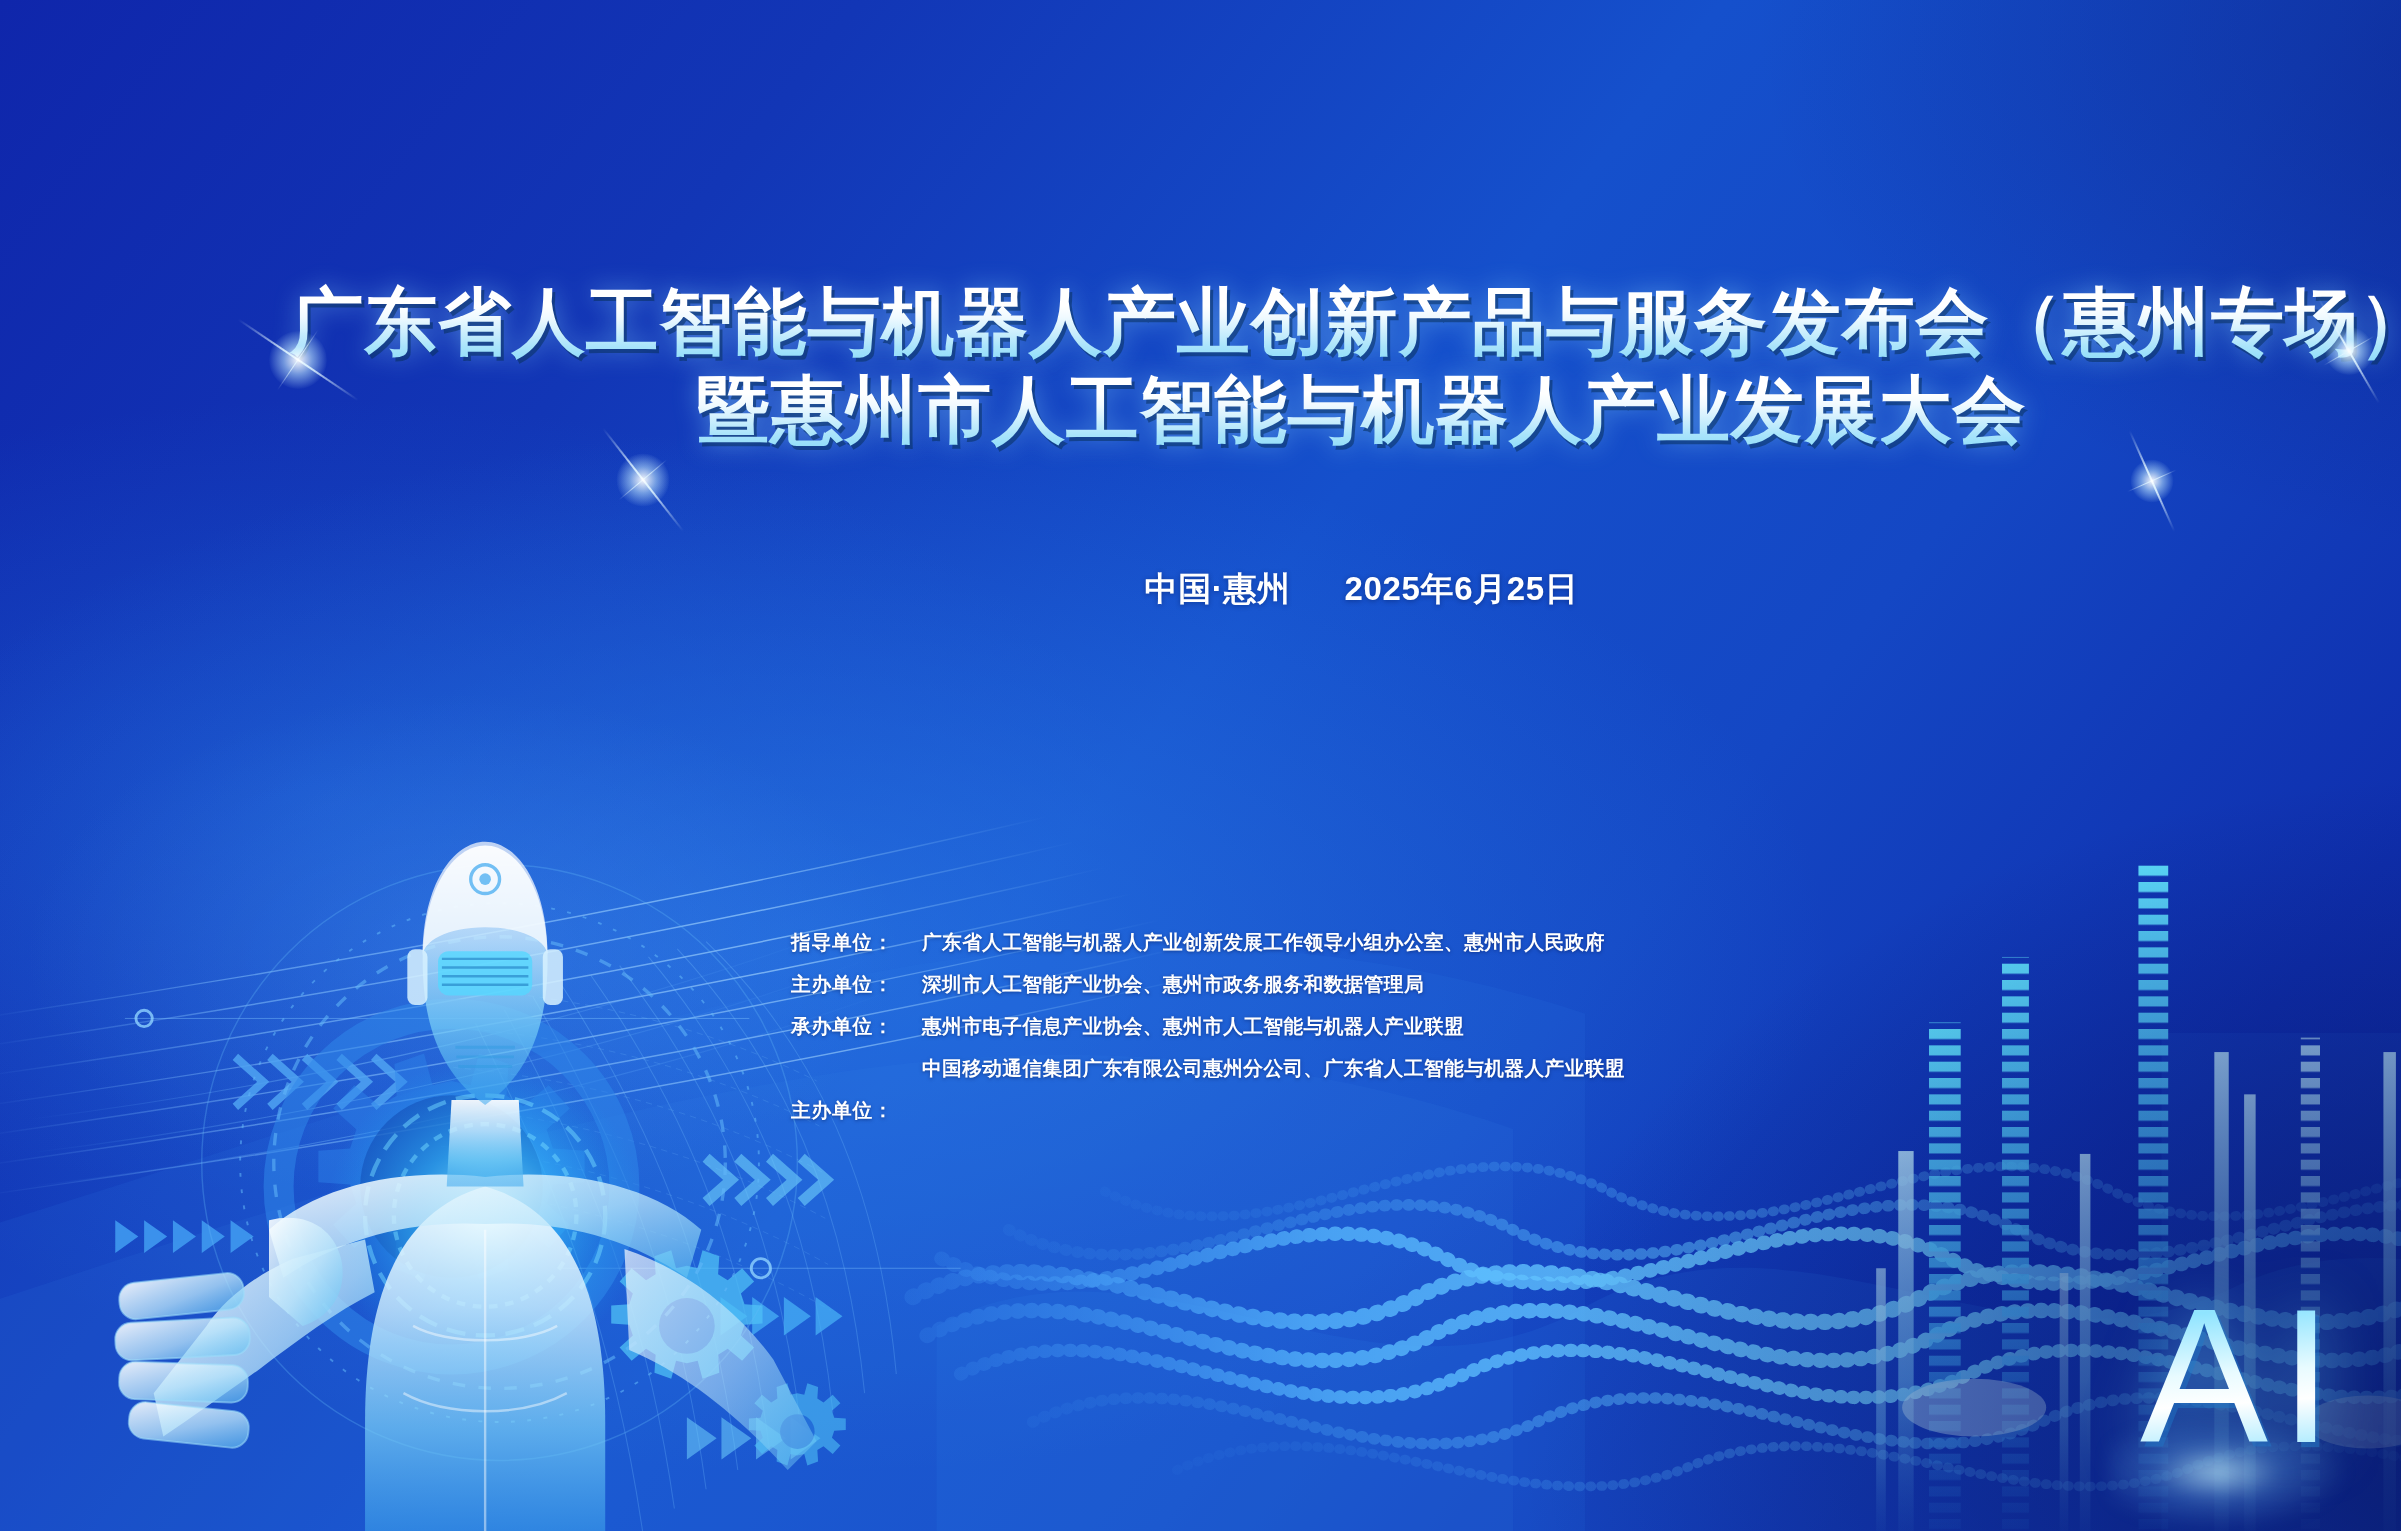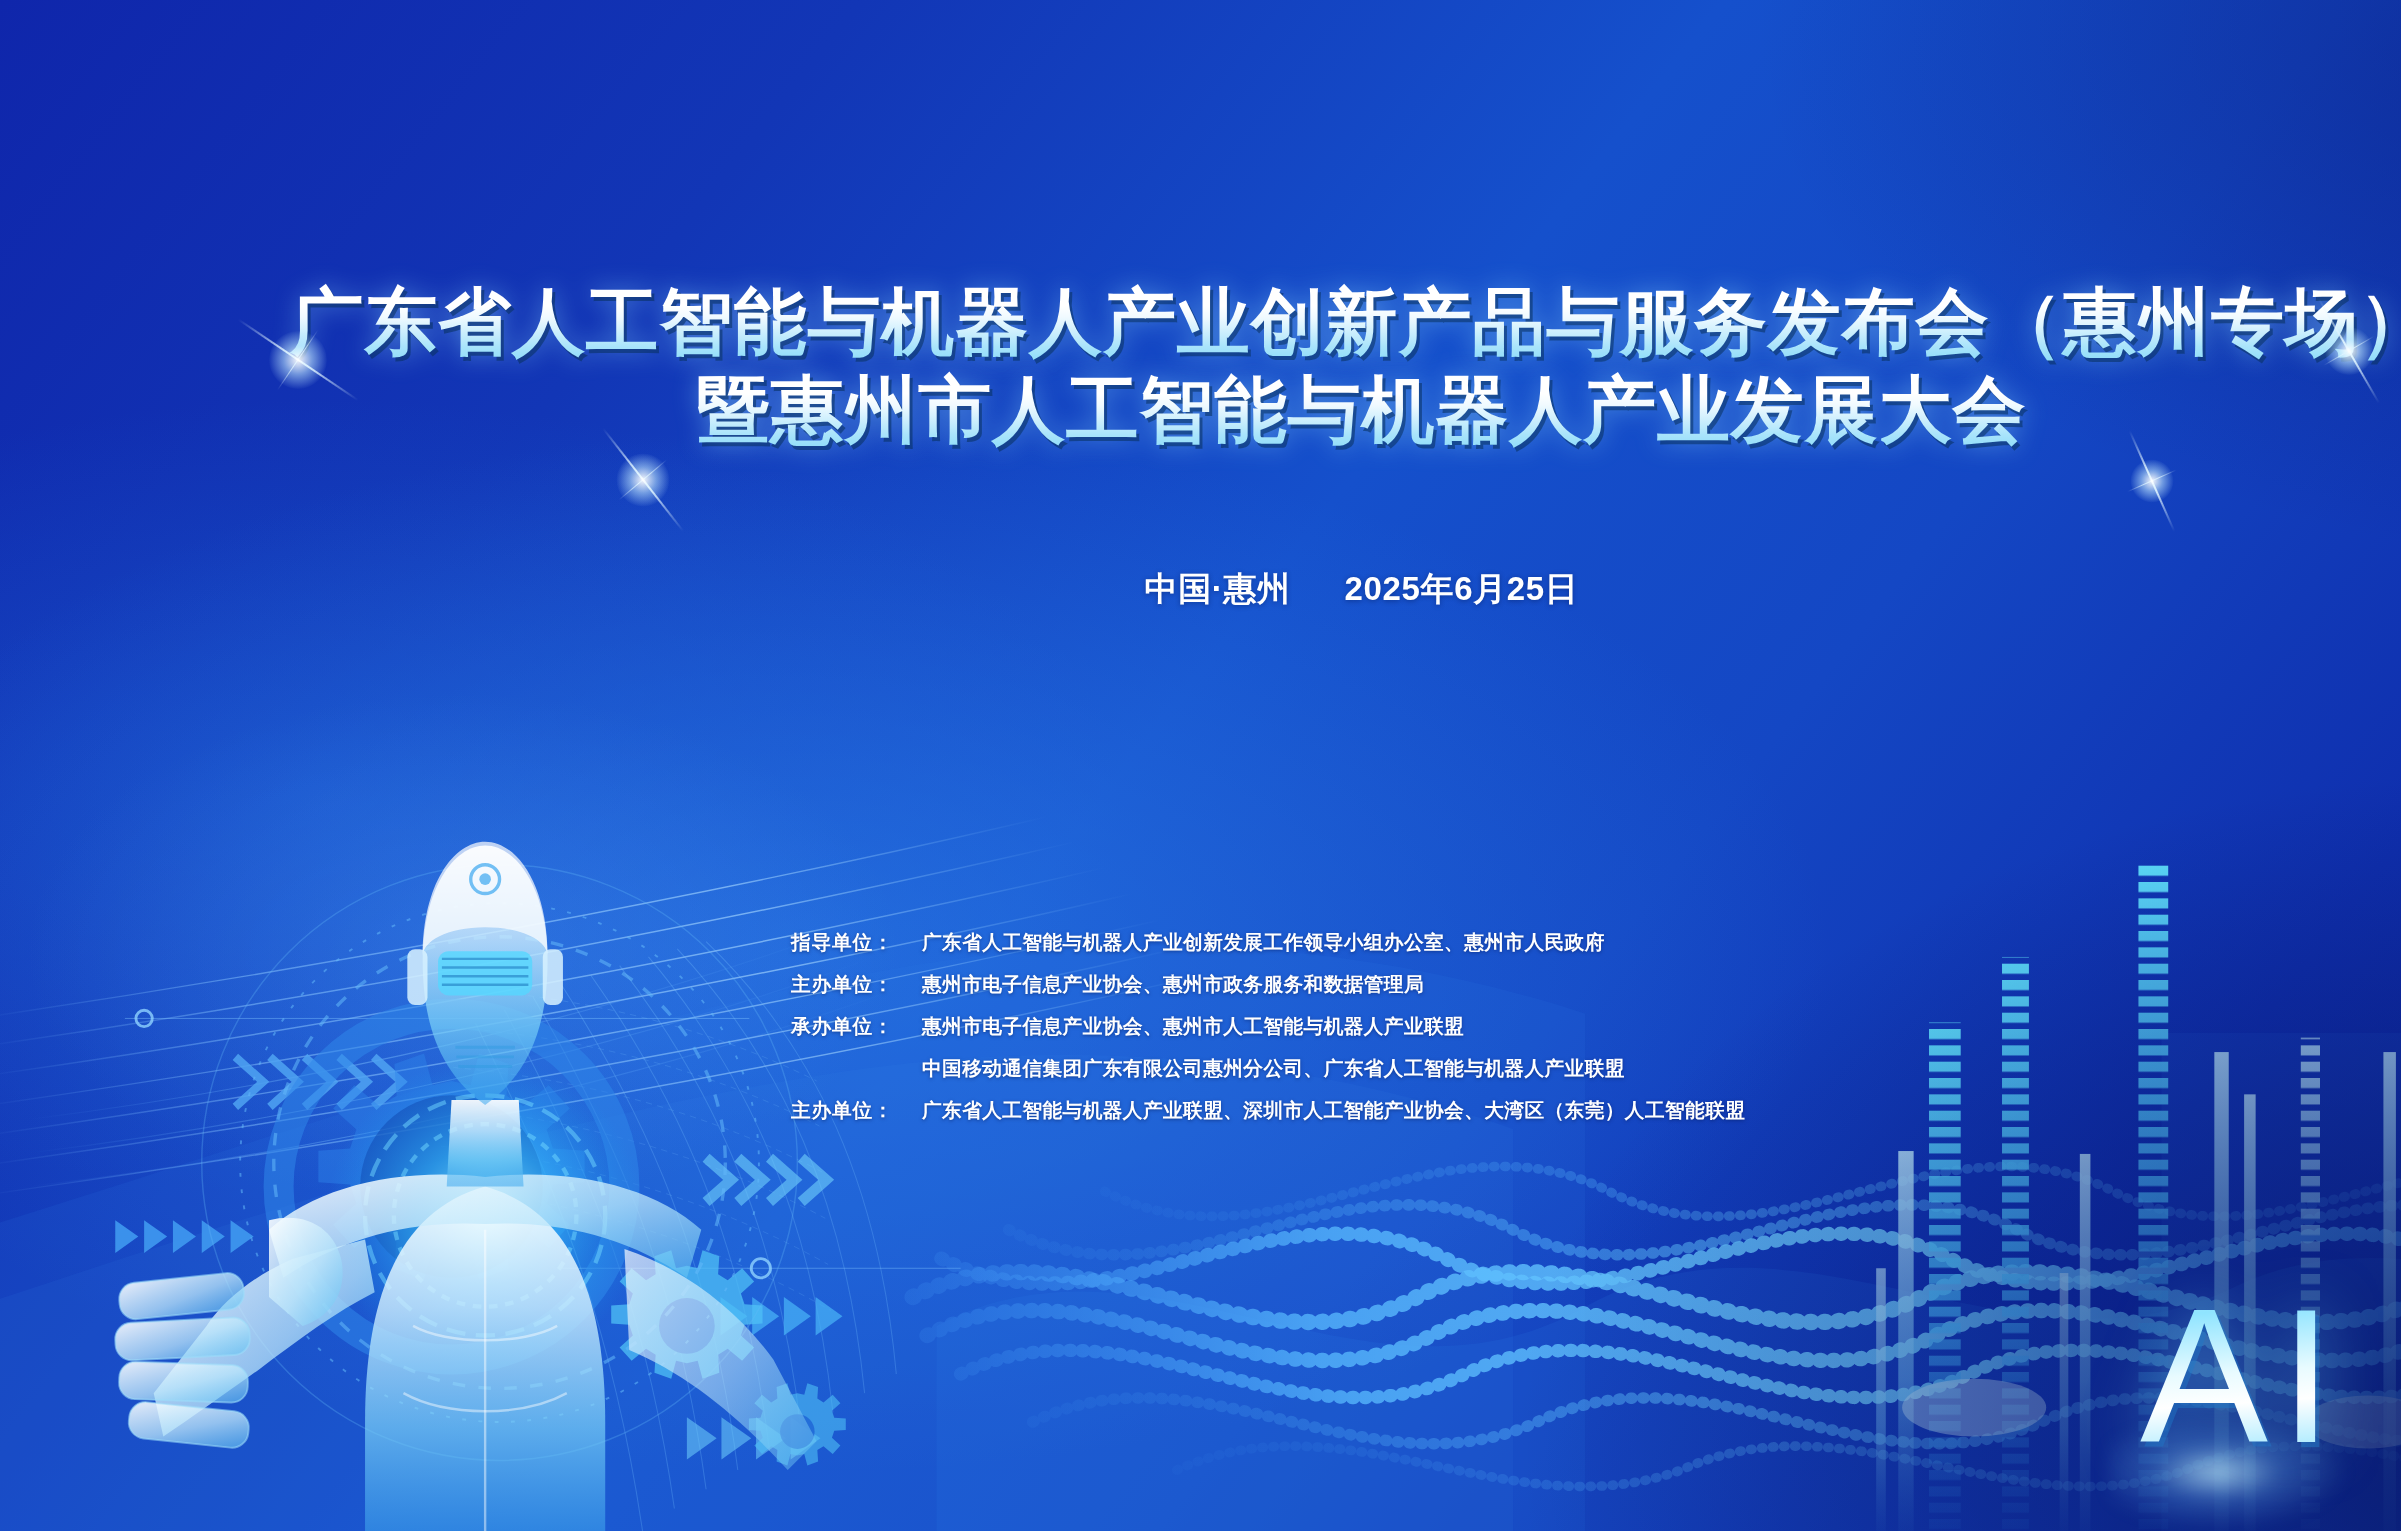--- a/index.html
+++ b/index.html
@@ -485,33 +485,32 @@
     <span>2025年6月25日</span>
   </div>
 
   <div id="org-list">
     <div class="org-row">
       <span class="org-label">指导单位：</span>
       <span class="org-value">广东省人工智能与机器人产业创新发展工作领导小组办公室、惠州市人民政府</span>
     </div>
     <div class="org-row">
       <span class="org-label">主办单位：</span>
-      <span class="org-value">惠州市电子信息产业协会、惠州市政务服务和数据管理局</span>
+      <span class="org-value">深圳市人工智能产业协会、惠州市政务服务和数据管理局</span>
     </div>
     <div class="org-row">
       <span class="org-label">承办单位：</span>
       <span class="org-value">惠州市电子信息产业协会、惠州市人工智能与机器人产业联盟</span>
     </div>
     <div class="org-row cont">
       <span class="org-label">协办单位：</span>
       <span class="org-value">中国移动通信集团广东有限公司惠州分公司、广东省人工智能与机器人产业联盟</span>
     </div>
     <div class="org-row">
       <span class="org-label">主办单位：</span>
-      <span class="org-value">广东省人工智能与机器人产业联盟、深圳市人工智能产业协会、大湾区（东莞）人工智能联盟</span>
     </div>
   </div>
 
   <div id="ai-logo-glow"></div>
   <div id="ai-logo">AI</div>
 
 </div>
 
 
 </body></html>

